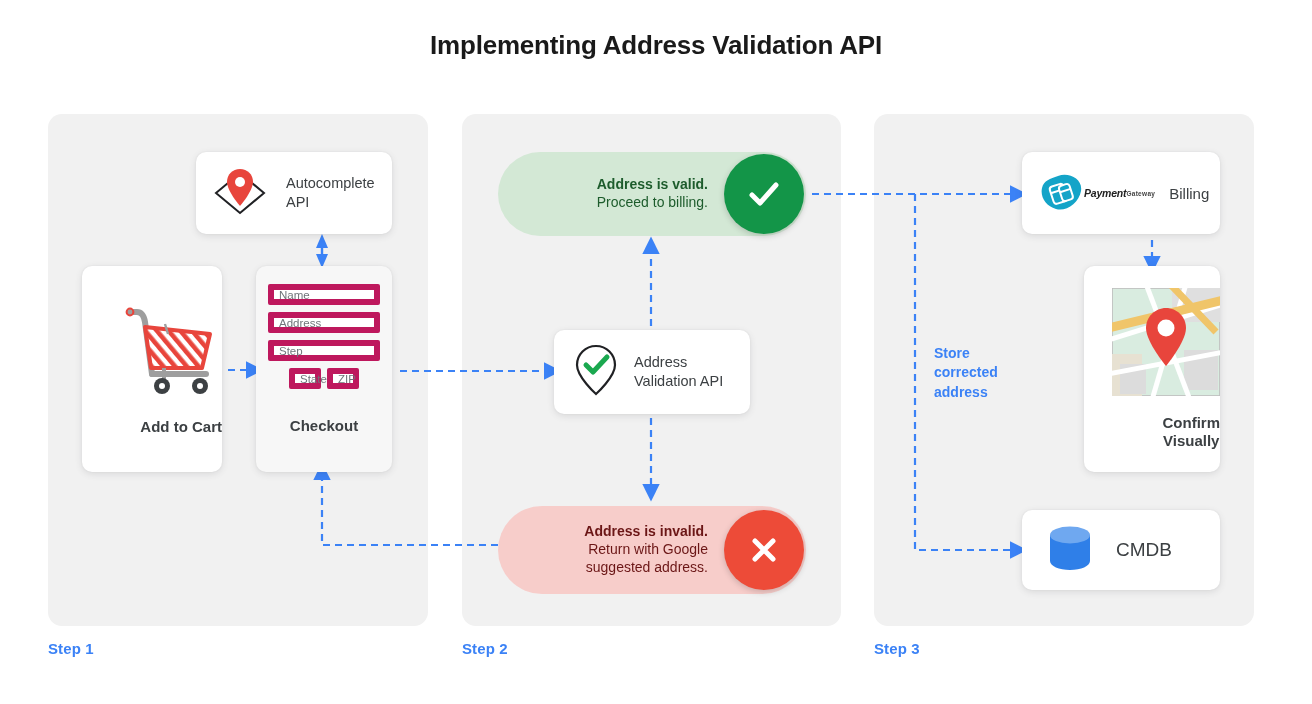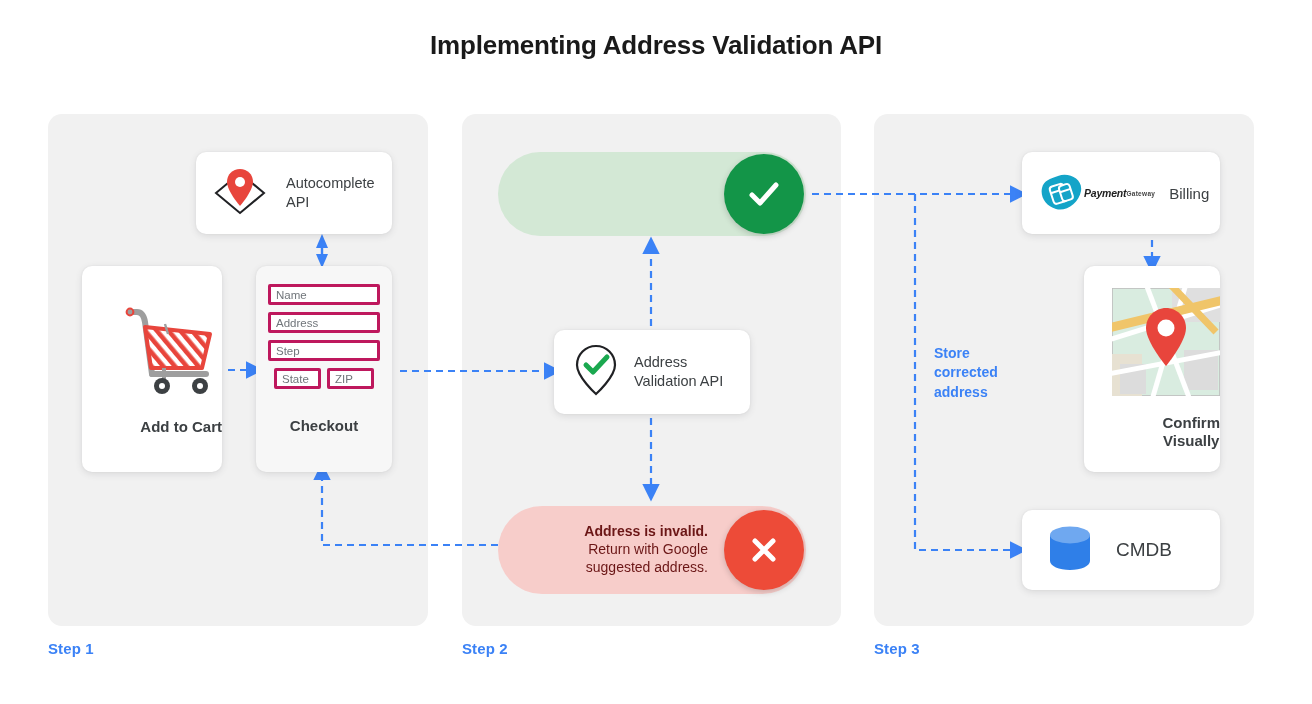--- a/index.html
+++ b/index.html
@@ -67,30 +67,30 @@
     margin-top: 16px; text-align: center; line-height: 1.2;
   }
   #card-checkout {
     left: 256px; top: 266px; width: 136px; height: 206px;
     background: #f7f7f7;
     display: flex; flex-direction: column; align-items: center;
     padding-top: 18px; box-sizing: border-box;
   }
   .form-field {
     background: #ffffff;
-    border: 3px solid #be185d;
+    border: 6px solid #be185d;
     border-radius: 2px;
     height: 21px; width: 112px;
     font-size: 11.5px; color: #70757a;
     display: flex; align-items: center;
     padding-left: 5px; box-sizing: border-box;
     margin-bottom: 7px;
   }
   .form-row { display: flex; gap: 6px; }
-  .form-row .form-field { width: 47px; }
+  .form-row .form-field { width: 32px; }
   #card-checkout .caption {
     font-size: 15px; font-weight: bold; color: #3c4043;
     margin-top: 21px;
   }
 
   
   .pill {
     position: absolute;
     border-radius: 46px;
     display: flex; align-items: center; justify-content: flex-end;
@@ -256,20 +256,24 @@
   <div class="form-field">Address</div>
   <div class="form-field">Step</div>
   <div class="form-row">
     <div class="form-field">State</div>
     <div class="form-field">ZIP</div>
   </div>
   <div class="caption">Checkout</div>
 </div>
 
 <div class="pill" id="pill-valid">
+  <div class="pill-text">
+    <span class="t1">Address is valid.</span>
+    <span class="t2">Proceed to billing.</span>
+  </div>
   <div class="pill-badge" id="badge-valid">
     <svg width="42" height="42" viewBox="0 0 42 42">
       <path d="M9,22 L17,30 L33,12" fill="none" stroke="#ffffff" stroke-width="5" stroke-linecap="round" stroke-linejoin="round"></path>
     </svg>
   </div>
 </div>
 
 <div class="card card-horiz" id="card-validation">
   <span>
     <svg width="56" height="58" viewBox="0 0 56 58">

